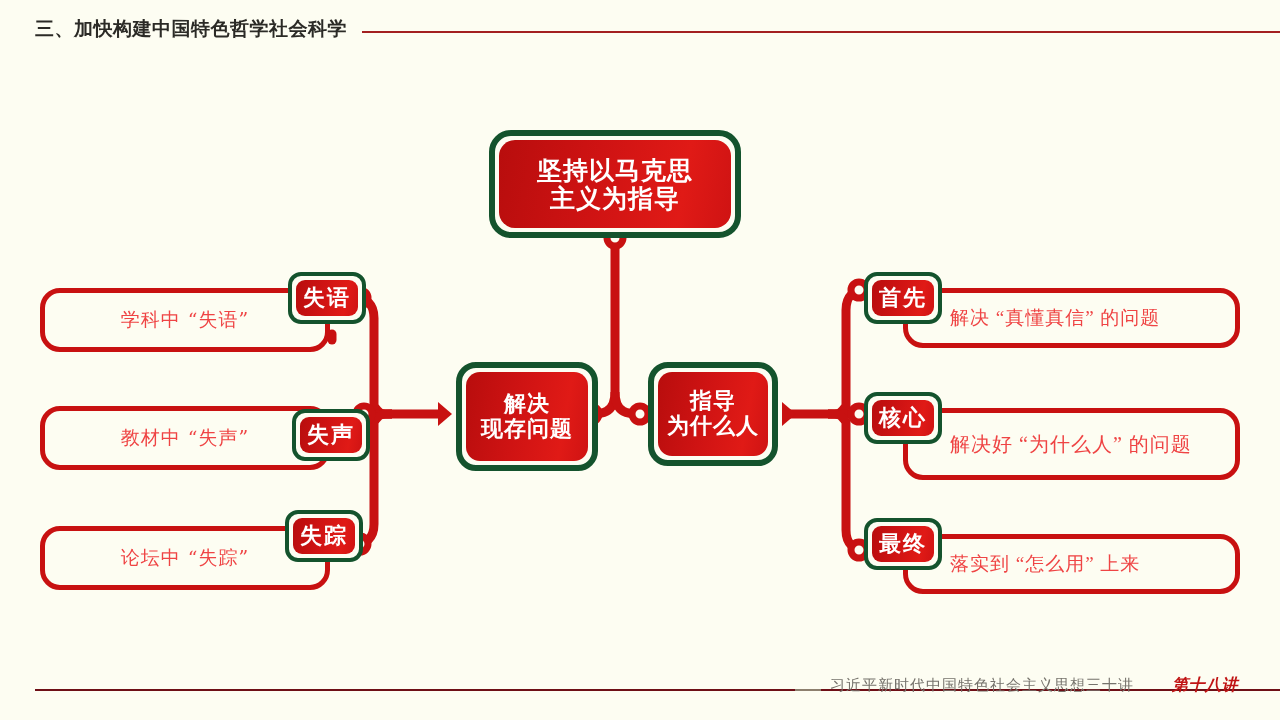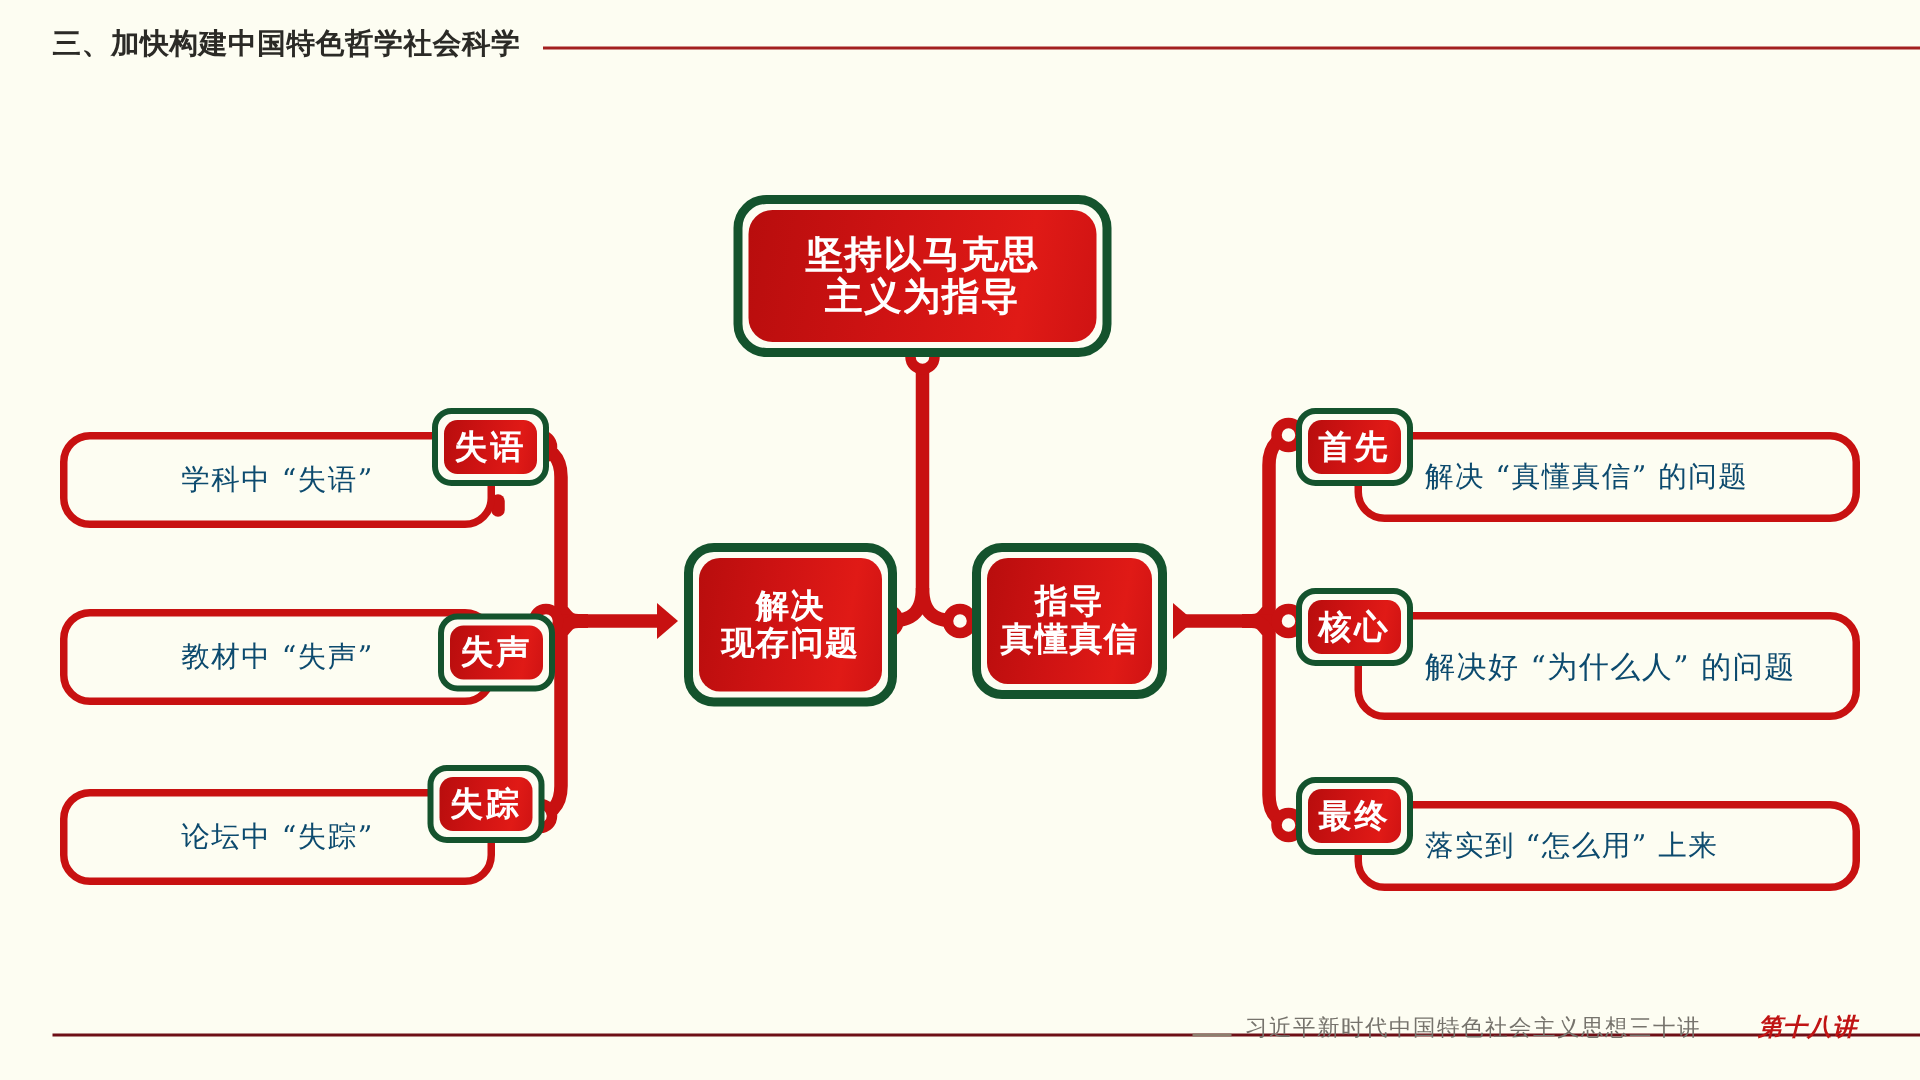--- a/index.html
+++ b/index.html
@@ -64,25 +64,25 @@
     letter-spacing:1px;
   }
 
   
   .outline{
     position:absolute;box-sizing:border-box;
     border:5px solid #c81111;
     border-radius:20px;
     background:#FDFDF2;
     display:flex;align-items:center;justify-content:center;
-    color:#0c4a6e;
+    color:#ef4444;
     font-family:"DejaVu Serif","Liberation Serif",serif;
     letter-spacing:1px;
   }
-  .outline.lefttext{justify-content:flex-start;}
+  .outline.lefttext{justify-content:flex-start;font-family:Liberation Serif, serif;}
 
   
   #n-top{left:489px;top:130px;width:252px;height:108px;border-radius:22px;}
   #n-top .chip-inner{font-size:25px;border-radius:16px;}
 
   
   #n-solve{left:456px;top:362px;width:142px;height:109px;border-radius:20px;}
   #n-solve .chip-inner{font-size:22px;border-radius:14px;}
   #n-guide{left:648px;top:362px;width:130px;height:104px;border-radius:20px;}
   #n-guide .chip-inner{font-size:22px;border-radius:14px;}
@@ -174,21 +174,21 @@
         <span>解决</span><br>
         <span>现存问题</span>
       </span>
     </div>
   </div>
 
   <div class="chip" id="n-guide">
     <div class="chip-inner">
       <span>
         <span>指导</span><br>
-        <span>真懂真信</span>
+        <span>为什么人</span>
       </span>
     </div>
   </div>
 
   <div class="outline" id="c-left-1">
     <span>学科中 “失语”</span>
   </div>
   <div class="outline" id="c-left-2">
     <span>教材中 “失声”</span>
   </div>

